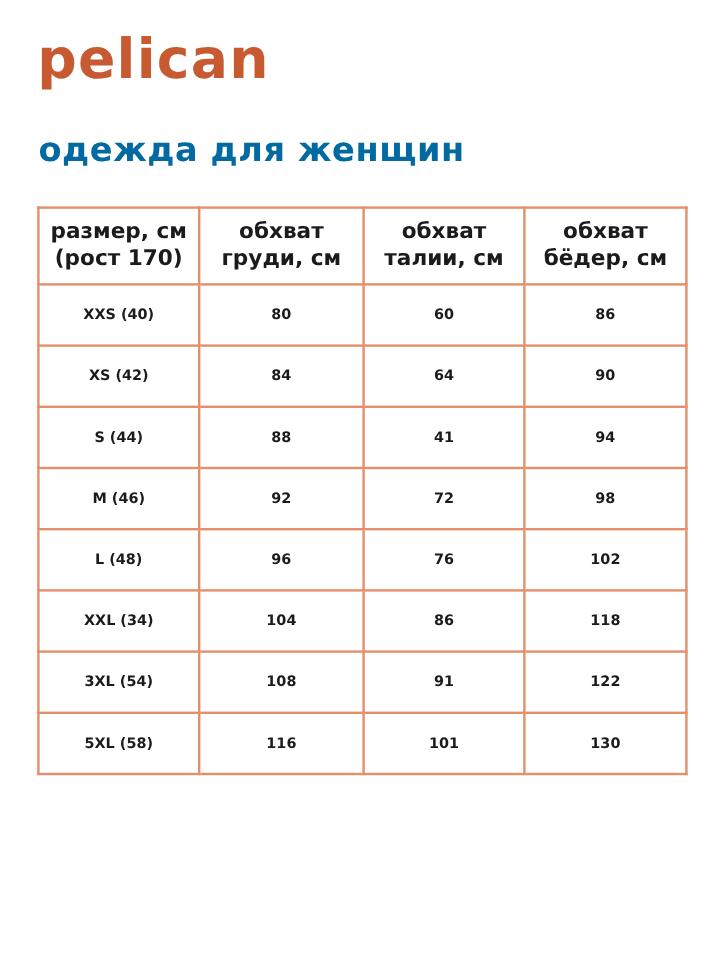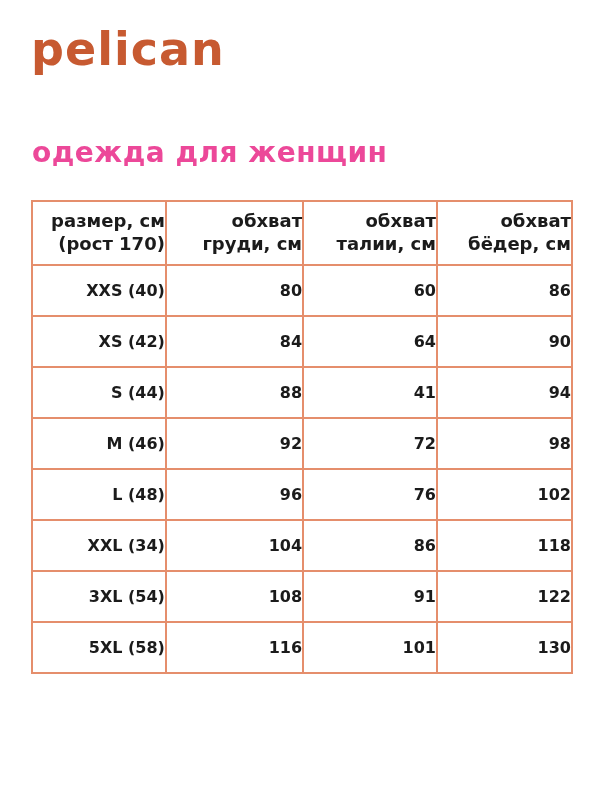--- a/index.html
+++ b/index.html
@@ -22,49 +22,49 @@
     font-size: 46px;
     font-weight: 700;
     letter-spacing: 1px;
     color: #c75a31;
     line-height: 1.1;
     margin: 0;
   }
   .heading {
     font-size: 28px;
     font-weight: 700;
-    color: #ec4899;
-    margin: 62px 0 0 1px;
+    color: #0369a1;
+    margin: 34px 0 0 1px;
     line-height: 1.15;
     letter-spacing: 0.5px;
   }
   table.size-table {
     border-collapse: collapse;
     width: 542px;
     margin-top: 31px;
     table-layout: fixed;
   }
   table.size-table th,
   table.size-table td {
     border: 2px solid #e58e6c;
-    text-align: right;
+    text-align: center;
     vertical-align: middle;
     color: #1b1b1b;
     font-weight: 700;
     padding: 0;
   }
   table.size-table th {
     height: 62px;
     font-size: 18px;
     line-height: 1.25;
     white-space: pre-line;
   }
   table.size-table td {
     height: 49px;
-    font-size: 16px;
+    font-size: 12px;
   }
   col.c1 { width: 24.8%; }
   col.c2 { width: 25.4%; }
   col.c3 { width: 24.8%; }
   col.c4 { width: 25.0%; }
 </style>
 </head>
 <body>
 
 <div class="page">

